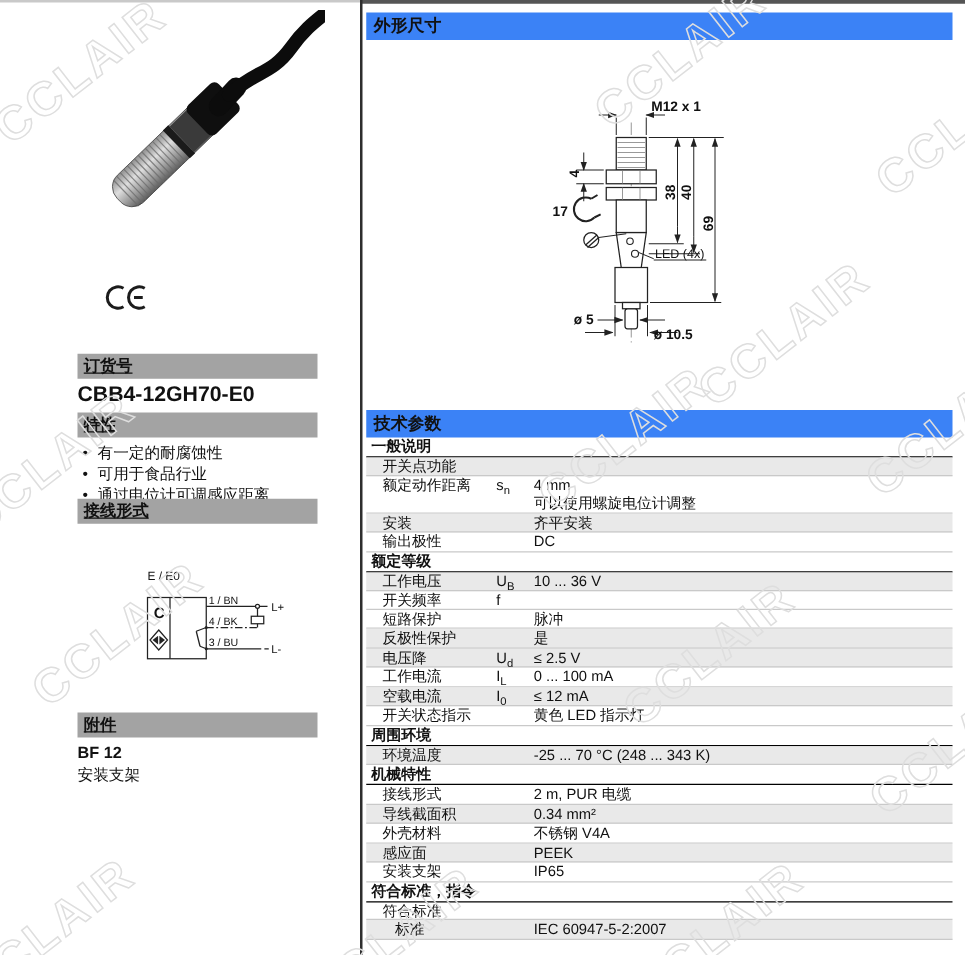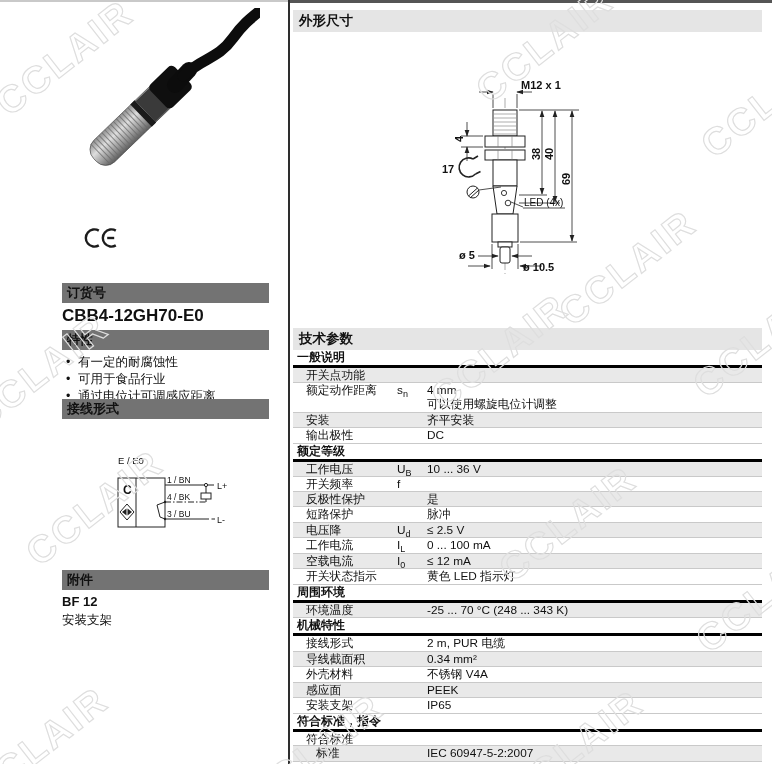--- a/index.html
+++ b/index.html
@@ -5,35 +5,35 @@
   html,body{margin:0;padding:0;background:#fff;}
   .page{position:relative;width:772px;height:764px;background:#fff;overflow:hidden;
         font-family:"Liberation Sans","DejaVu Sans",sans-serif;color:#111;}
   .topstrip{position:absolute;left:0;top:0;width:772px;height:2px;background:#c9c9c9;}
   .topstrip-r{position:absolute;left:288px;top:0;width:484px;height:3px;background:#555;}
   .divider{position:absolute;left:288px;top:0;width:2px;height:764px;background:#2e2e2e;}
   .wm{position:absolute;font-size:38px;font-weight:bold;letter-spacing:3px;
       color:transparent;-webkit-text-stroke:1.2px #dedede;
       transform:translate(-50%,-50%) rotate(-38deg);white-space:nowrap;pointer-events:none;z-index:9;}
   
-  .bar-l{position:absolute;left:62px;width:207px;height:20px;background:#737373;
-         font-size:13px;font-weight:bold;line-height:20px;padding-left:5px;box-sizing:border-box;}
-  .bar-r{position:absolute;left:293px;width:469px;height:22px;background:#e5e5e5;
+  .bar-l{position:absolute;left:62px;width:192px;height:20px;background:#a3a3a3;
+         font-size:13px;font-weight:bold;line-height:20px;padding-left:5px;box-sizing:border-box;text-decoration:underline;}
+  .bar-r{position:absolute;left:293px;width:469px;height:22px;background:#3b82f6;
          font-size:13.5px;font-weight:bold;line-height:22px;padding-left:6px;box-sizing:border-box;}
   .ordernum{position:absolute;left:62px;top:306px;font-size:17px;font-weight:bold;}
   .features{position:absolute;left:62px;top:354px;font-size:12.5px;}
   .features .fi{display:flex;line-height:17px;}
   .features .dot{width:16px;padding-left:4px;box-sizing:border-box;}
   .acc-model{position:absolute;left:62px;top:594px;font-size:13px;font-weight:bold;}
   .acc-desc{position:absolute;left:62px;top:612px;font-size:12.5px;}
   svg text{font-family:"Liberation Sans","DejaVu Sans",sans-serif;fill:#111;}
   
   .tech{position:absolute;left:293px;top:350px;width:469px;}
   .tsection-title{font-size:12px;font-weight:bold;line-height:15px;padding-left:4px;
-                  border-bottom:3px solid #000000;box-sizing:border-box;}
+                  border-bottom:1px solid #000000;box-sizing:border-box;}
   .trow{position:relative;font-size:11.8px;line-height:14.5px;border-bottom:1px solid #c9c9c9;
         min-height:14.5px;box-sizing:border-box;}
   .trow.shaded{background:#e9e9e9;}
   .tlabel{position:absolute;left:13px;top:0;font-family:Liberation Serif, serif;}
   .trow.indent .tlabel{left:23px;}
   .tsym{position:absolute;left:104px;top:0;}
   .tsym sub{font-size:9px;}
   .tval{margin-left:134px;position:relative;}
   .tval .v2{position:absolute;left:91px;top:0;}
   .tval-extra{line-height:14.5px;}
@@ -289,33 +289,33 @@
     <div class="tval">
               <div class="tval-main"><span class="v1">10 ... 36 V</span><span class="v2"></span></div>
             </div>
   </div>
 
   <div class="trow">
     <div class="tlabel">开关频率</div>
     <div class="tsym"><span class="sym-base">f</span><sub class="sym-sub"></sub></div>
   </div>
 
+  <div class="trow">
+    <div class="tlabel">短路保护</div>
+    <div class="tsym"><span class="sym-base"></span><sub class="sym-sub"></sub></div>
+    <div class="tval">
+              <div class="tval-main"><span class="v1">脉冲</span><span class="v2"></span></div>
+            </div>
+  </div>
+
   <div class="trow shaded">
     <div class="tlabel">反极性保护</div>
     <div class="tsym"><span class="sym-base"></span><sub class="sym-sub"></sub></div>
     <div class="tval">
               <div class="tval-main"><span class="v1">是</span><span class="v2"></span></div>
-            </div>
-  </div>
-
-  <div class="trow">
-    <div class="tlabel">短路保护</div>
-    <div class="tsym"><span class="sym-base"></span><sub class="sym-sub"></sub></div>
-    <div class="tval">
-              <div class="tval-main"><span class="v1">脉冲</span><span class="v2"></span></div>
             </div>
   </div>
 
   <div class="trow shaded">
     <div class="tlabel">电压降</div>
     <div class="tsym"><span class="sym-base">U</span><sub class="sym-sub">d</sub></div>
     <div class="tval">
               <div class="tval-main"><span class="v1">≤ 2.5 V</span><span class="v2"></span></div>
             </div>
   </div>

